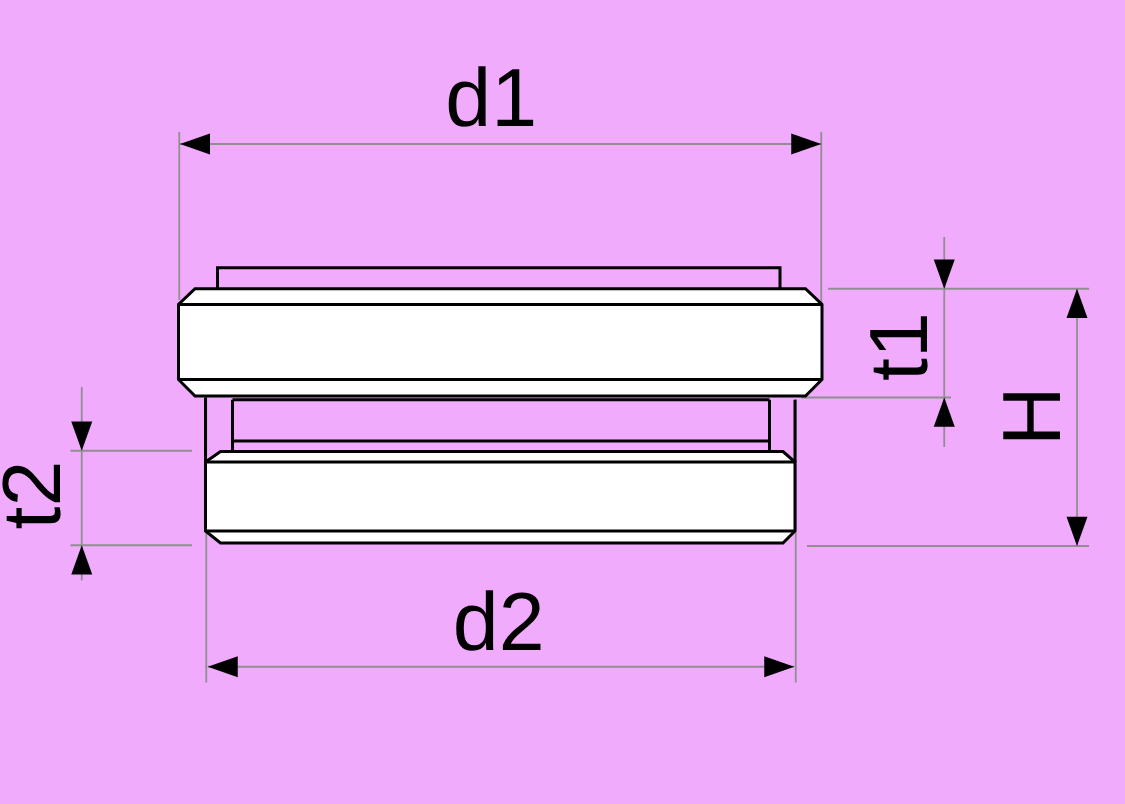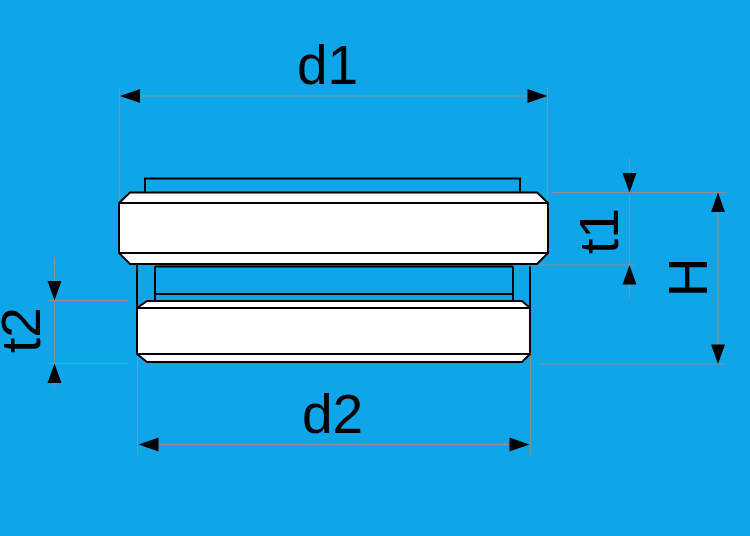--- a/index.html
+++ b/index.html
@@ -3,21 +3,21 @@
 <meta charset="utf-8">
 <style>
   html, body {
     margin: 0;
     padding: 0;
     background: #ffffff;
   }
   .drawing-wrap {
     width: 750px;
     height: 536px;
-    background: #0ea5e9;
+    background: #f0abfc;
     position: relative;
     overflow: hidden;
   }
   svg {
     display: block;
   }
   .dim-label {
     font-family: "Liberation Sans", sans-serif;
     font-size: 55px;
     font-weight: 400;

